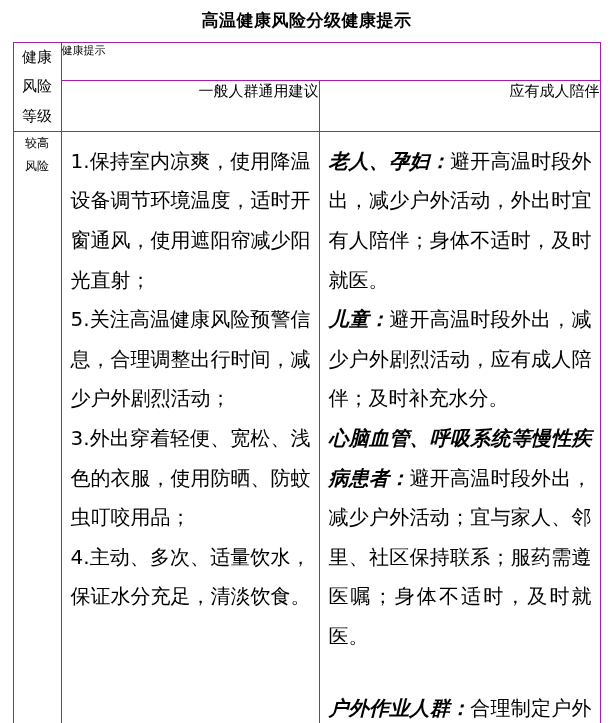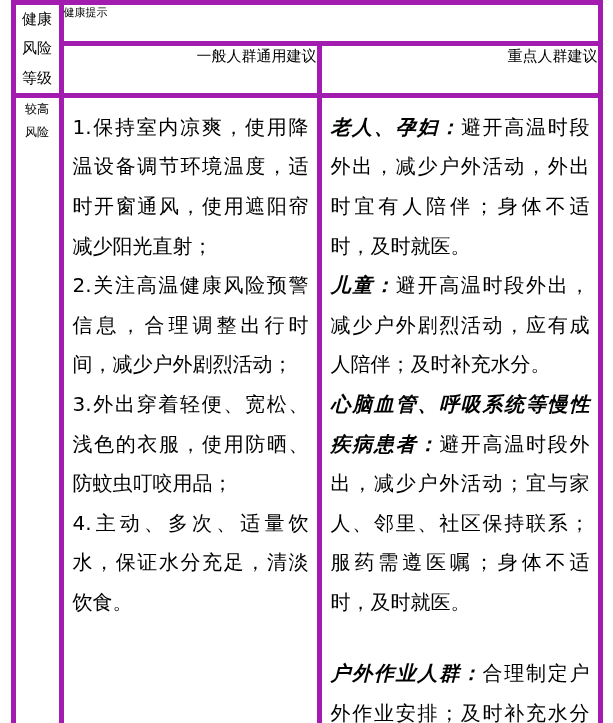--- a/index.html
+++ b/index.html
@@ -28,21 +28,21 @@
     padding: 9px 0 11px 0;
     line-height: 1.3;
   }
   table.risk-table {
     border-collapse: collapse;
     width: 587px;
     margin: 0 auto;
     table-layout: fixed;
   }
   table.risk-table td {
-    border: 5px solid #a21caf;
+    border: 1px solid #a21caf;
     vertical-align: top;
     padding: 0;
   }
   .col-level { width: 48px; }
   .col-general { width: 258px; }
   .col-key { width: 281px; }
 
   .cell-pad {
     padding: 10px 8px 10px 9px;
   }
@@ -89,51 +89,52 @@
     text-align: center;
     vertical-align: middle;
     padding: 0 2px;
   }
 </style>
 </head>
 <body>
 
 <div class="page">
 
+  <div class="doc-title">高温健康风险分级健康提示</div>
 
   <table class="risk-table">
     <colgroup>
       <col class="col-level">
       <col class="col-general">
       <col class="col-key">
     </colgroup>
     <tbody>
       <tr>
         <td rowspan="2" class="hdr-level">
           <div>健康</div>
           <div>风险</div>
           <div>等级</div>
         </td>
         <td colspan="2" class="hdr-tips">健康提示</td>
       </tr>
       <tr class="hdr-sub-row">
         <td class="hdr-sub">一般人群通用建议</td>
-        <td class="hdr-sub">重点人群建议</td>
+        <td class="hdr-sub">应有成人陪伴</td>
       </tr>
 
       <tr>
         <td class="level-cell">
           <div>较高</div>
           <div>风险</div>
         </td>
 
         <td>
           <div class="cell-pad body-text">
             <p>1.保持室内凉爽，使用降温设备调节环境温度，适时开窗通风，使用遮阳帘减少阳光直射；</p>
-            <p>2.关注高温健康风险预警信息，合理调整出行时间，减少户外剧烈活动；</p>
+            <p>5.关注高温健康风险预警信息，合理调整出行时间，减少户外剧烈活动；</p>
             <p>3.外出穿着轻便、宽松、浅色的衣服，使用防晒、防蚊虫叮咬用品；</p>
             <p>4.主动、多次、适量饮水，保证水分充足，清淡饮食。</p>
           </div>
         </td>
 
         <td>
           <div class="cell-pad body-text">
             <p><span class="lead">老人、孕妇：</span><span>避开高温时段外出，减少户外活动，外出时宜有人陪伴；身体不适时，及时就医。</span></p>
             <p><span class="lead">儿童：</span><span>避开高温时段外出，减少户外剧烈活动，应有成人陪伴；及时补充水分。</span></p>
             <p><span class="lead">心脑血管、呼吸系统等慢性疾病患者：</span><span>避开高温时段外出，减少户外活动；宜与家人、邻里、社区保持联系；服药需遵医嘱；身体不适时，及时就医。</span></p>

